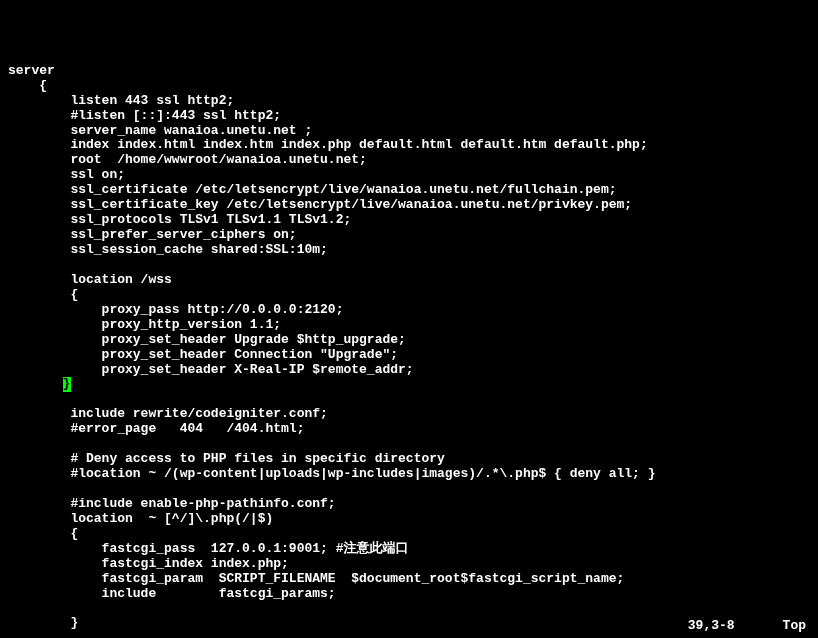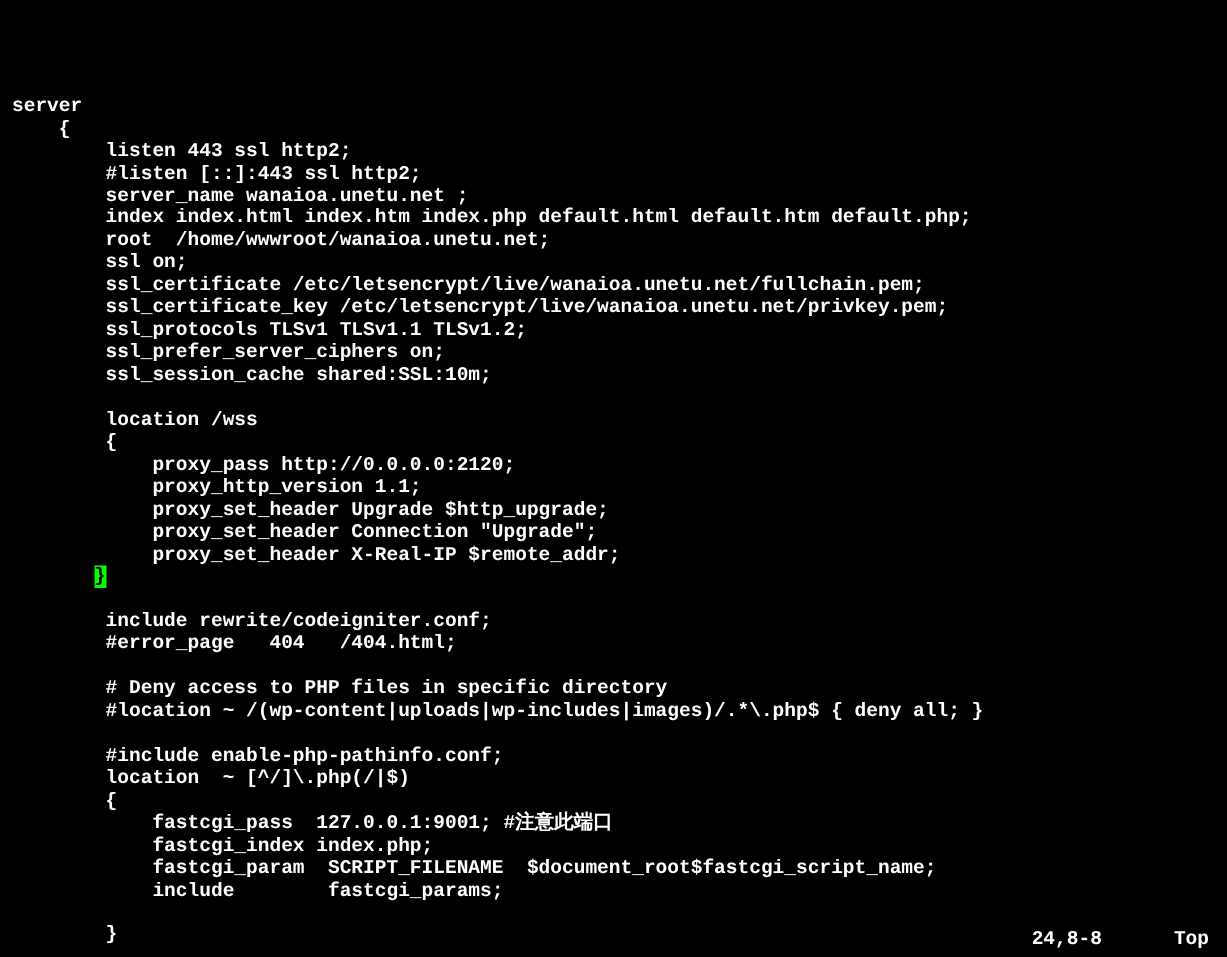--- a/index.html
+++ b/index.html
@@ -79,18 +79,18 @@
             fastcgi_index index.php;
             fastcgi_param  SCRIPT_FILENAME  $document_root$fastcgi_script_name;
             include        fastcgi_params;
 
         }
 
         location ~ .*\.(gif|jpg|jpeg|png|bmp|swf)$
 </div>
 
 <div class="status-line">
-  <span>24,8-8</span>
+  <span>39,3-8</span>
   <span>Top</span>
 </div>
 
 
 
 
 </body></html>

